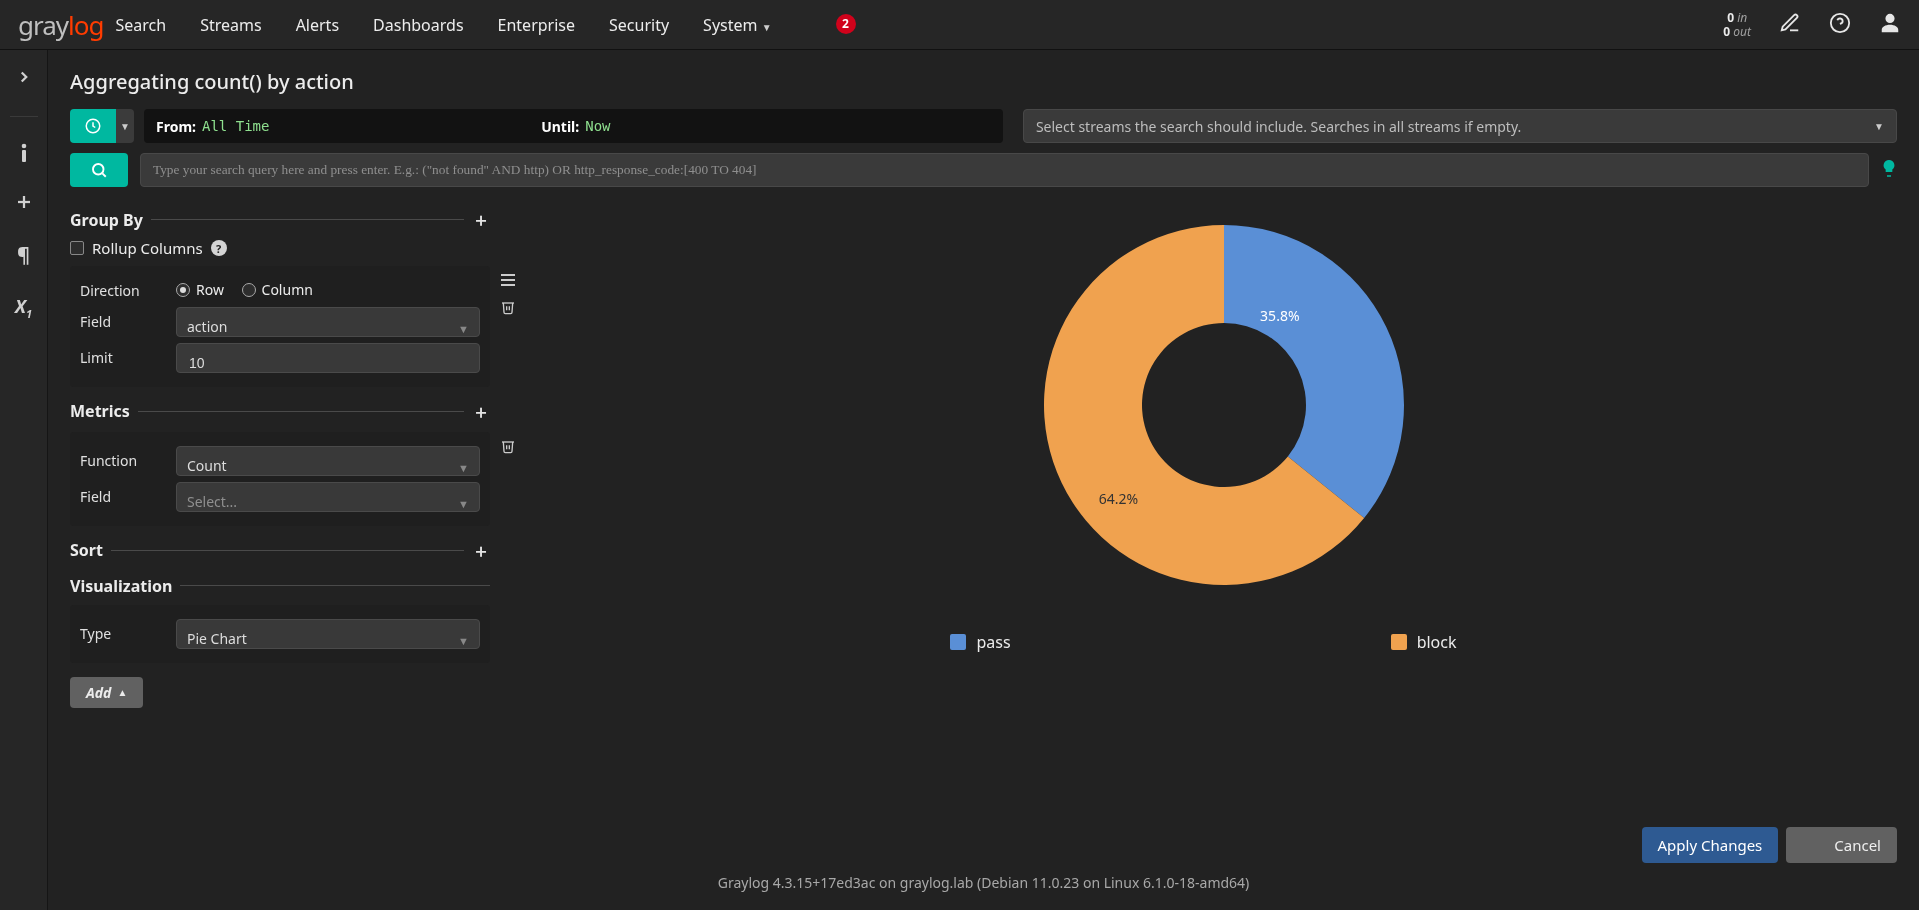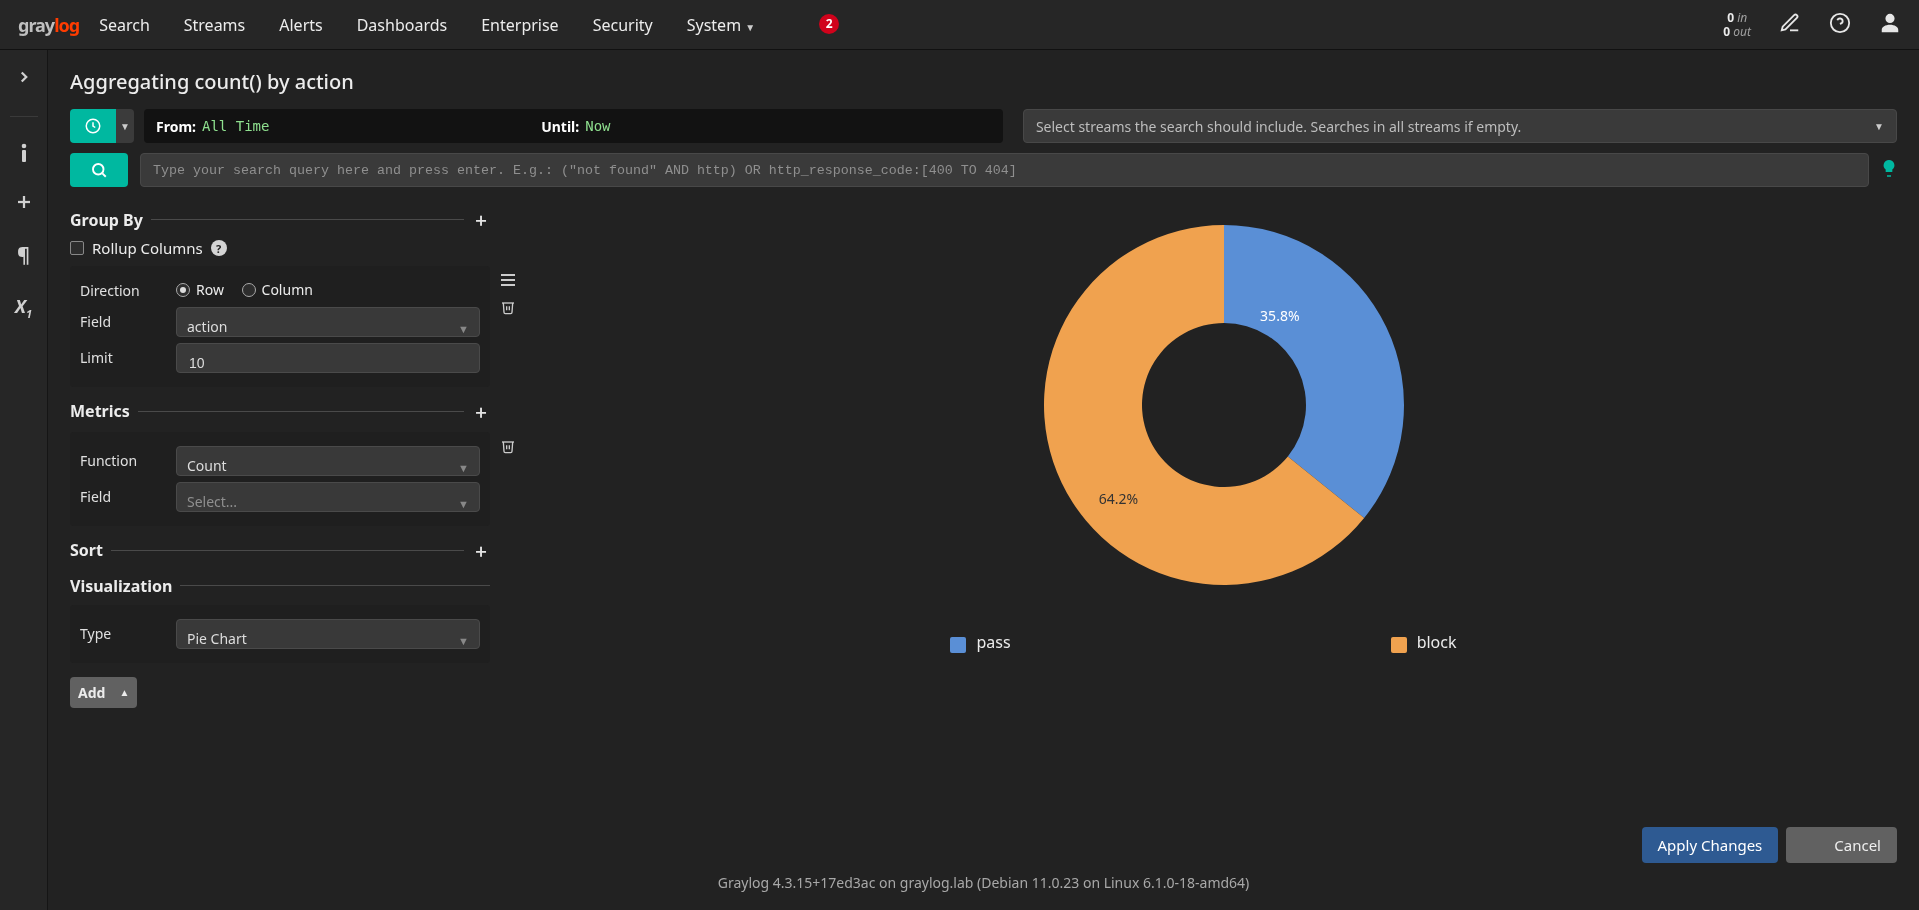--- a/index.html
+++ b/index.html
@@ -16,21 +16,21 @@
     --input-border:#4a4a4a;
     --btn:#616161;
     --primary:#2e5a92;
     font-family: system-ui, -apple-system, "Segoe UI", Roboto, Helvetica, Arial, sans-serif;
   }
   * { box-sizing:border-box; }
   body { margin:0; background:var(--bg); color:var(--text); font-size:14px; height:910px; width:1919px; overflow:hidden; }
 
   
   .topnav { height:50px; background:#262626; display:flex; align-items:center; padding:0 18px; border-bottom:1px solid #111; }
-  .logo { font-size:18px; font-weight:700; letter-spacing:-1px; margin-right:20px; }
+  .logo { font-size:26px; font-weight:400; letter-spacing:-1px; margin-right:12px; }
   .logo .g1 { color:#bfbfbf; }
   .logo .g2 { color:var(--accent); }
   .navlinks { display:flex; gap:34px; }
   .navlinks a { color:var(--text); font-size:16px; text-decoration:none; cursor:pointer; }
   .badge { background:#d0021b; color:#fff; min-width:20px; height:20px; border-radius:10px; display:inline-flex; align-items:center; justify-content:center; font-size:12px; font-weight:700; margin-left:30px; }
   .topright { margin-left:auto; display:flex; align-items:center; gap:28px; }
   .throughput { font-size:12px; line-height:1.1; text-align:center; }
   .throughput .num { font-weight:700; }
   .throughput .lbl { color:#a0a0a0; font-style:italic; }
   .iconbtn { color:#e6e6e6; cursor:pointer; }
@@ -49,21 +49,21 @@
   .timerow { display:flex; gap:0; }
   .timebtn { background:var(--teal); width:46px; height:34px; display:flex; align-items:center; justify-content:center; border-radius:4px 0 0 4px; color:#fff; cursor:pointer; }
   .timedd { width:18px; background:#3b3b3b; border-radius:0 4px 4px 0; display:flex; align-items:center; justify-content:center; color:#bbb; cursor:pointer; }
   .timebar { flex:1; background:#121212; height:34px; border-radius:4px; display:flex; align-items:center; padding:0 12px; font-family:monospace; }
   .timebar .k { color:#fff; font-weight:700; font-family:system-ui; }
   .timebar .v { color:#8fe08f; margin-left:6px; }
   .streamsel { flex:1; background:#3a3a3a; height:34px; border:1px solid #484848; border-radius:4px; display:flex; align-items:center; padding:0 12px; color:#bdbdbd; justify-content:space-between; cursor:pointer; }
 
   .queryrow { display:flex; gap:12px; margin-top:10px; }
   .searchbtn { background:var(--teal); width:58px; height:34px; border-radius:4px; display:flex; align-items:center; justify-content:center; cursor:pointer; color:#fff; }
-  .queryinput { flex:1; background:#3a3a3a; border:1px solid #484848; border-radius:4px; height:34px; padding:0 12px; color:#ddd; font-family:Liberation Mono, monospace; }
+  .queryinput { flex:1; background:#3a3a3a; border:1px solid #484848; border-radius:4px; height:34px; padding:0 12px; color:#ddd; font-family:Liberation Serif, serif; }
   .queryinput::placeholder { color:#8f8f8f; }
   .bulb { color:var(--teal); align-self:center; cursor:pointer; }
 
   
   .body { flex:1; display:flex; gap:20px; margin-top:8px; }
   .leftcol { width:420px; }
   .rightcol { flex:1; position:relative; }
 
   .secthdr { display:flex; align-items:center; gap:8px; margin-top:12px; font-weight:700; font-size:16px; }
   .secthdr .line { flex:1; border-top:1px solid #4a4a4a; }
@@ -79,26 +79,26 @@
   .sel, .inp { flex:1; background:var(--input); border:1px solid var(--input-border); height:30px; border-radius:4px; padding:0 10px; color:#ddd; display:flex; align-items:flex-end; justify-content:space-between; cursor:pointer; }
   .inp input { background:transparent; border:0; color:#ddd; width:100%; outline:none; font-size:14px; }
   .sel .chev { color:#888; font-size:11px; }
   .radio { display:inline-flex; align-items:center; gap:6px; margin-right:14px; }
   .radio .dot { width:14px; height:14px; border:1px solid #aaa; border-radius:50%; background:#2d2d2d; position:relative; }
   .radio .dot.on::after { content:""; position:absolute; inset:3px; background:#ddd; border-radius:50%; }
   .cardicons { position:absolute; top:6px; right:-26px; display:flex; flex-direction:column; gap:8px; color:#ccc; }
   .cardicons span { cursor:pointer; }
   .placeholder { color:#8f8f8f; }
 
-  .addbtn { background:var(--btn); border-radius:4px; padding:6px 8px; display:inline-flex; align-items:center; gap:14px; font-weight:700; cursor:pointer; margin-top:14px; }
+  .addbtn { background:var(--btn); border-radius:4px; padding:6px 16px; display:inline-flex; align-items:center; gap:6px; font-weight:700; cursor:pointer; margin-top:14px;font-style:italic; }
 
   
   .chartwrap { display:flex; flex-direction:column; align-items:center; }
   .legend { display:flex; gap:380px; margin-top:16px; font-size:16px; }
-  .legend .item { display:flex; align-items:flex-end; gap:10px; }
+  .legend .item { display:flex; align-items:center; gap:10px; }
   .legend .sw { width:16px; height:16px; border-radius:2px; }
 
   
   .footerbtns { position:absolute; right:0; bottom:4px; display:flex; gap:8px; }
   .btn { padding:8px 16px; border-radius:4px; font-size:15px; cursor:pointer; }
   .btn.primary { background:var(--primary); color:#fff; }
   .btn.secondary { background:var(--btn); color:#eee;padding-left:48px; }
 
   .footer { text-align:center; color:#a8a8a8; padding:6px 0 8px; font-size:14px; }
 

